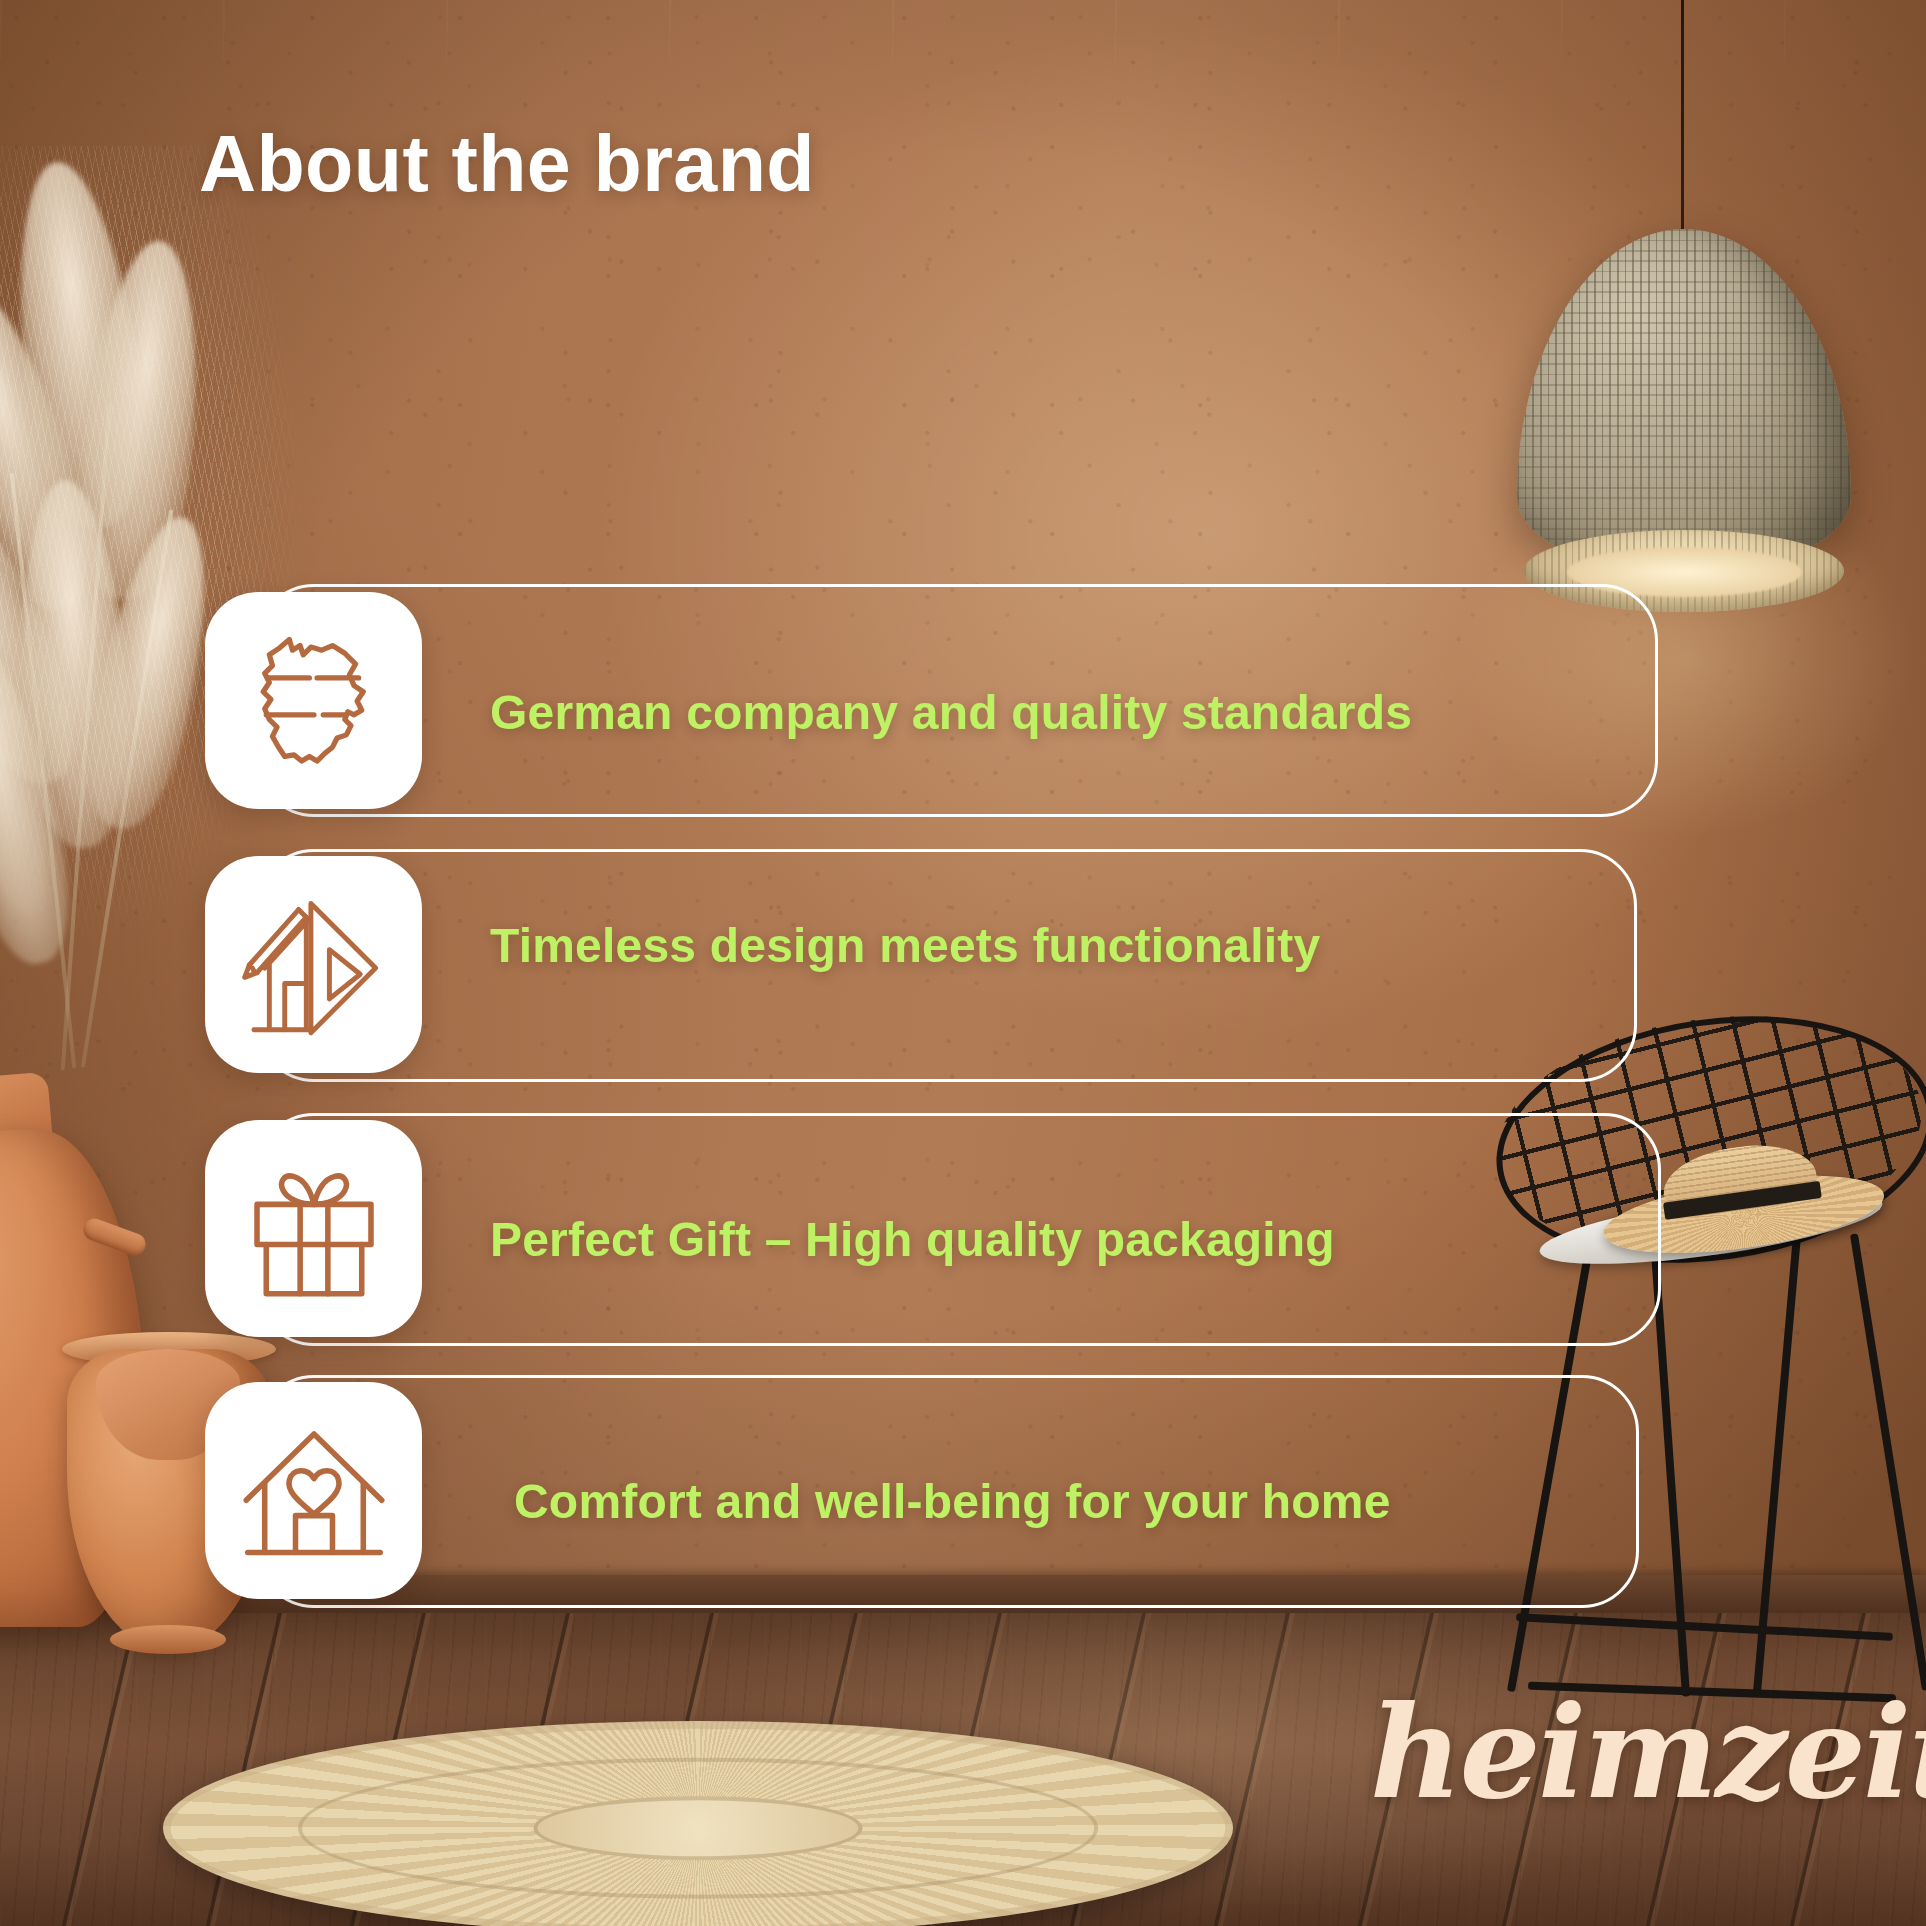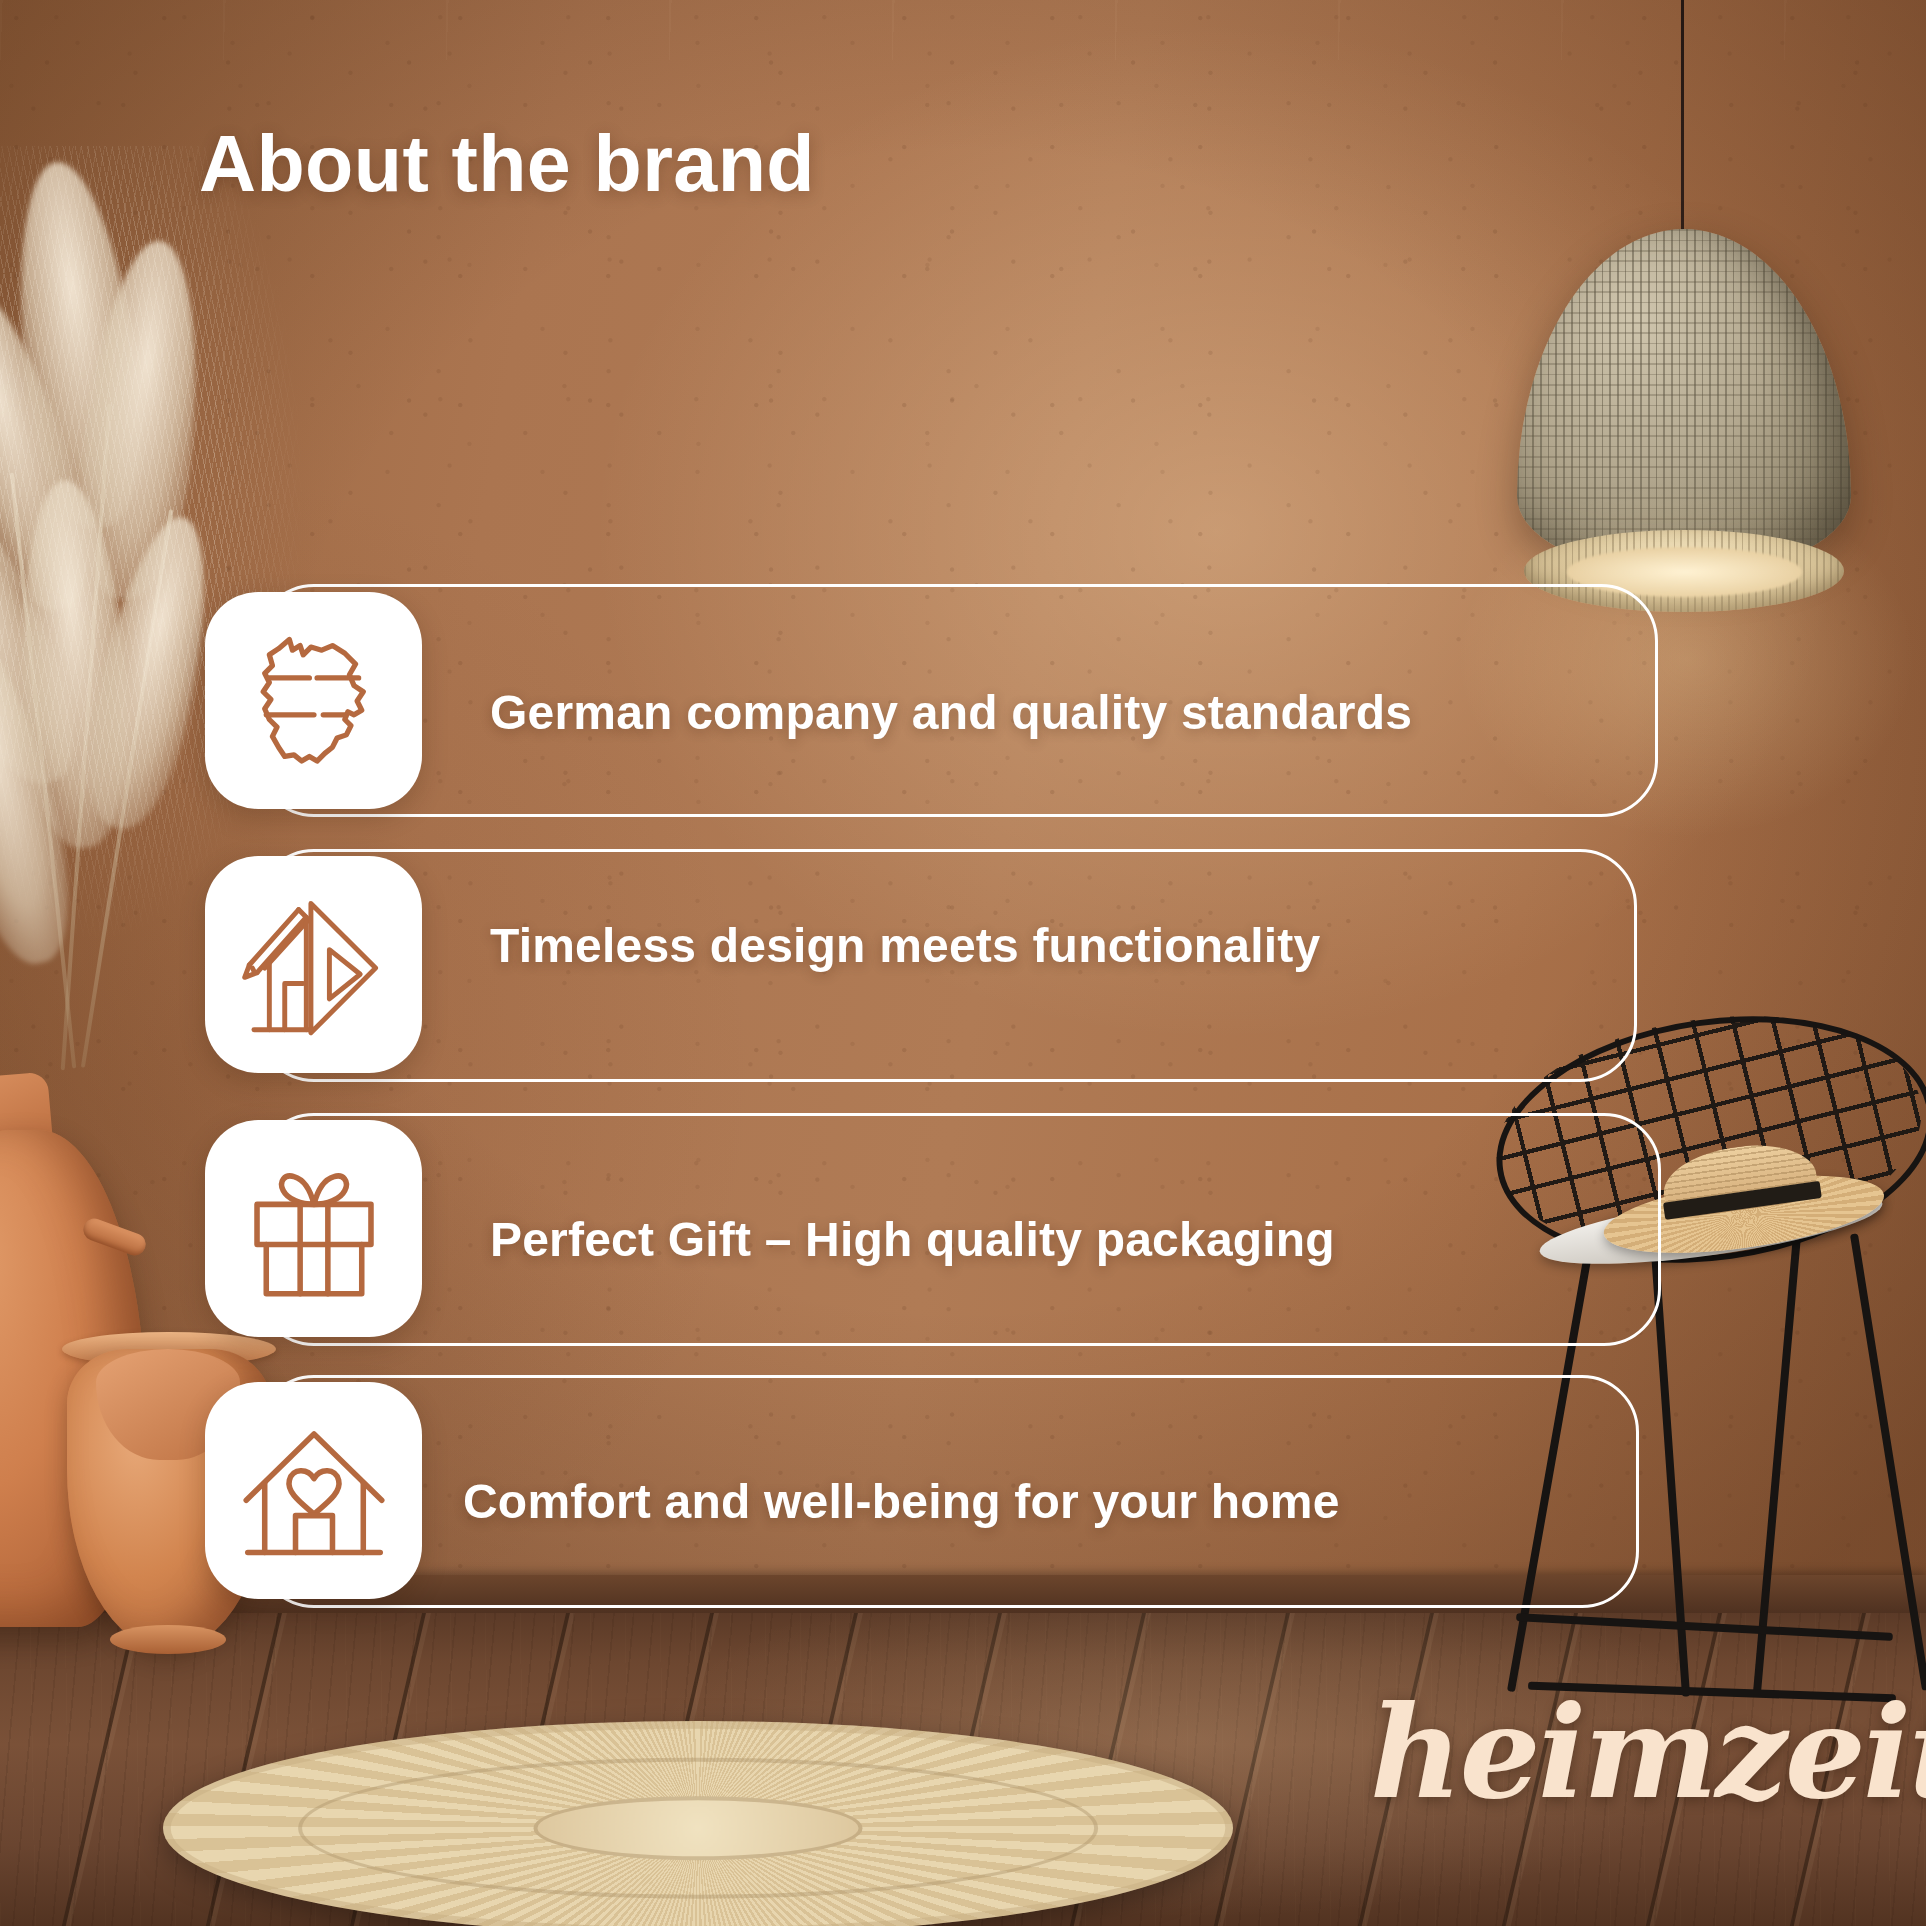--- a/index.html
+++ b/index.html
@@ -277,21 +277,21 @@
     position:absolute;
     width:217px;height:217px;
     background:#ffffff;
     border-radius:53px;
     box-shadow:0 8.6px 26px rgba(55,26,8,.22);
     display:flex;align-items:center;justify-content:center;
   }
   .tile svg{width:154px;height:154px;display:block;}
   .row-text{
     position:absolute;
-    color:#ffffff;
+    color:#bef264;
     font-size:48px;
     font-weight:700;
     letter-spacing:0.2px;
     white-space:nowrap;
     text-shadow:0 2.6px 12px rgba(70,34,12,.30);
   }
 
   
   .logo{
     position:absolute;left:1370px;top:1678px;
@@ -459,21 +459,21 @@
             <path d="M82 45 L82 90"></path>
 
             <path d="M7 90 L93 90"></path>
 
             <path d="M50 42 C46 35 36 35 34 43 C32 51 42 58 50 65 C58 58 68 51 66 43 C64 35 54 35 50 42 Z"></path>
 
             <path d="M38 90 L38 66 L62 66 L62 90"></path>
           </g>
         </svg>
       </div>
-      <div class="row-text" style="left:463px;top:1474px;">Comfort and well-being for your home</div>
+      <div class="row-text" style="left:514px;top:1474px;">Comfort and well-being for your home</div>
     </div>
 
   </div>
 
   <div class="logo">heimzeit</div>
 
 </div>
 
 
 </body></html>

